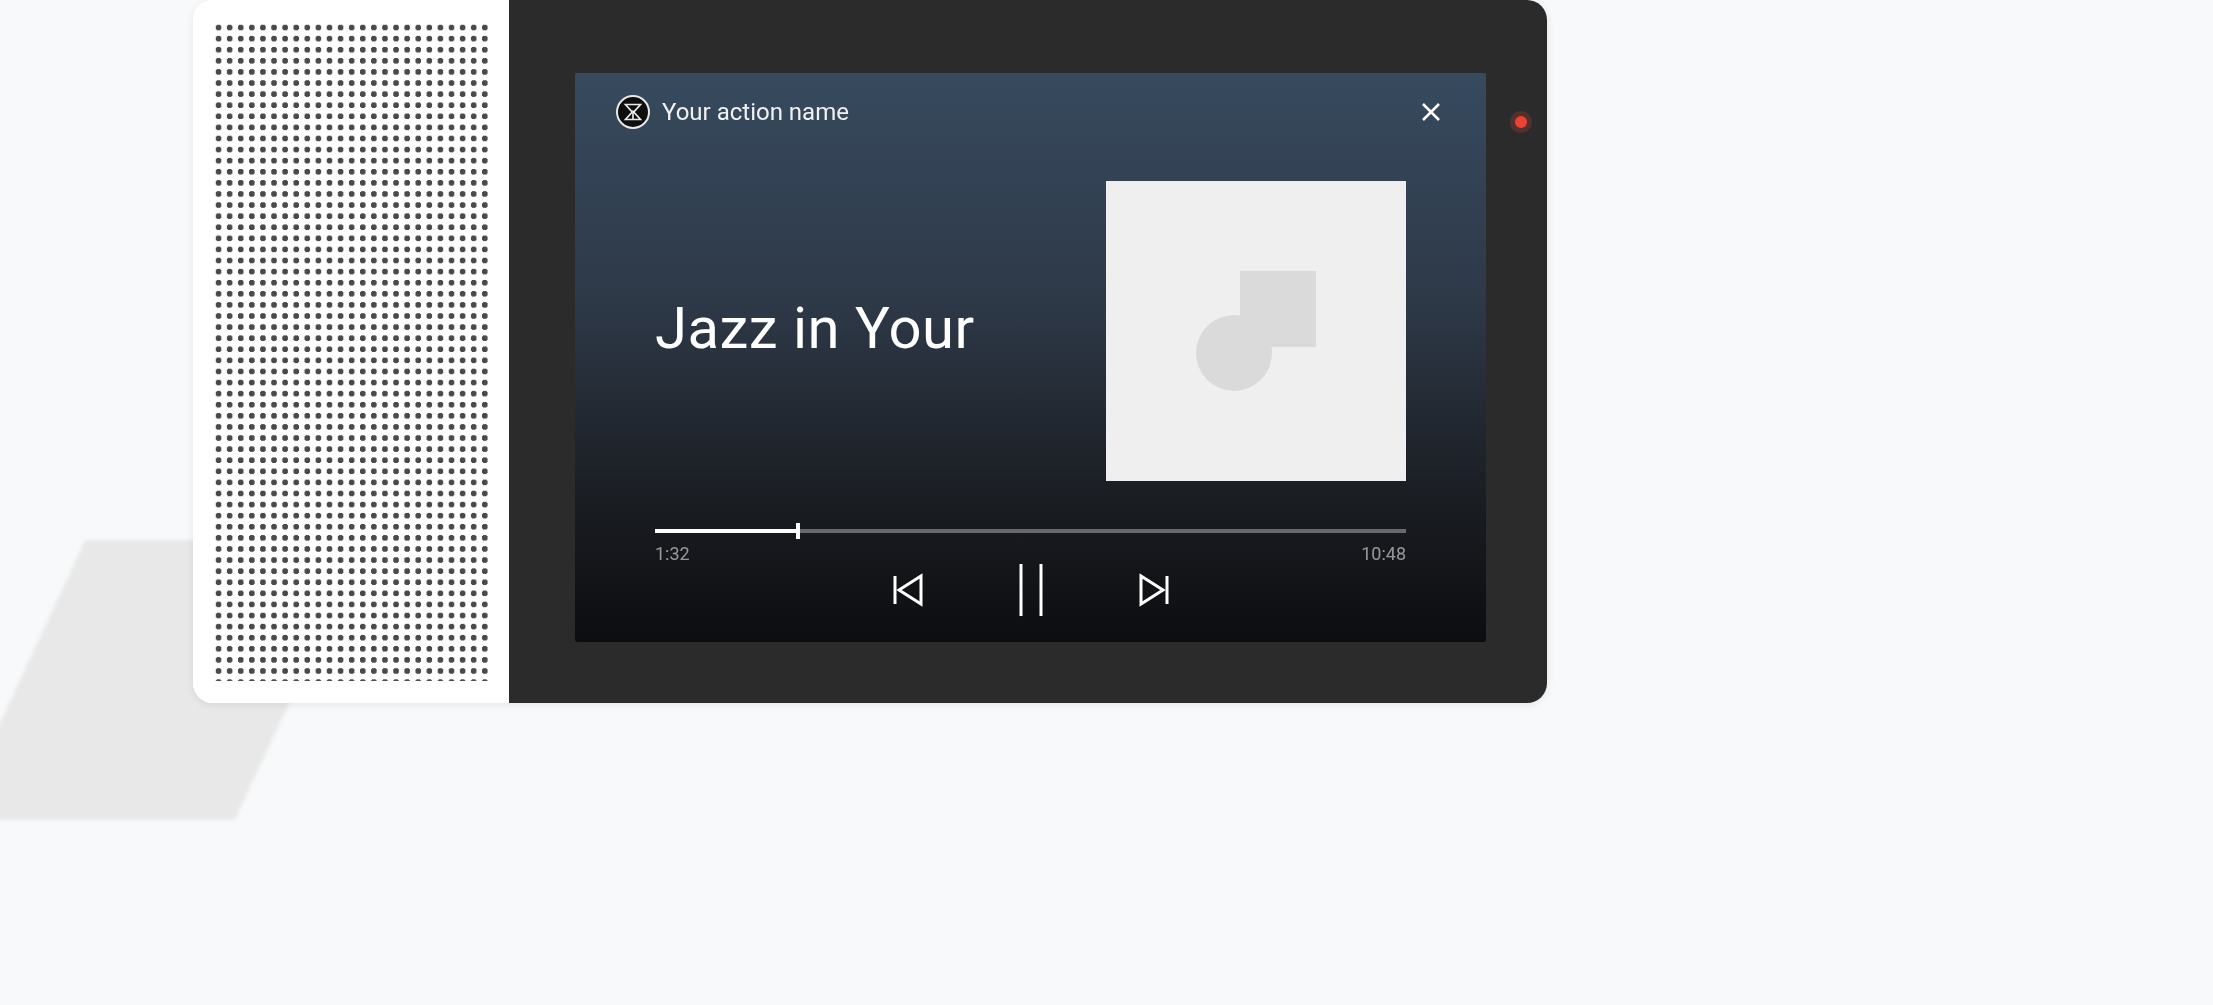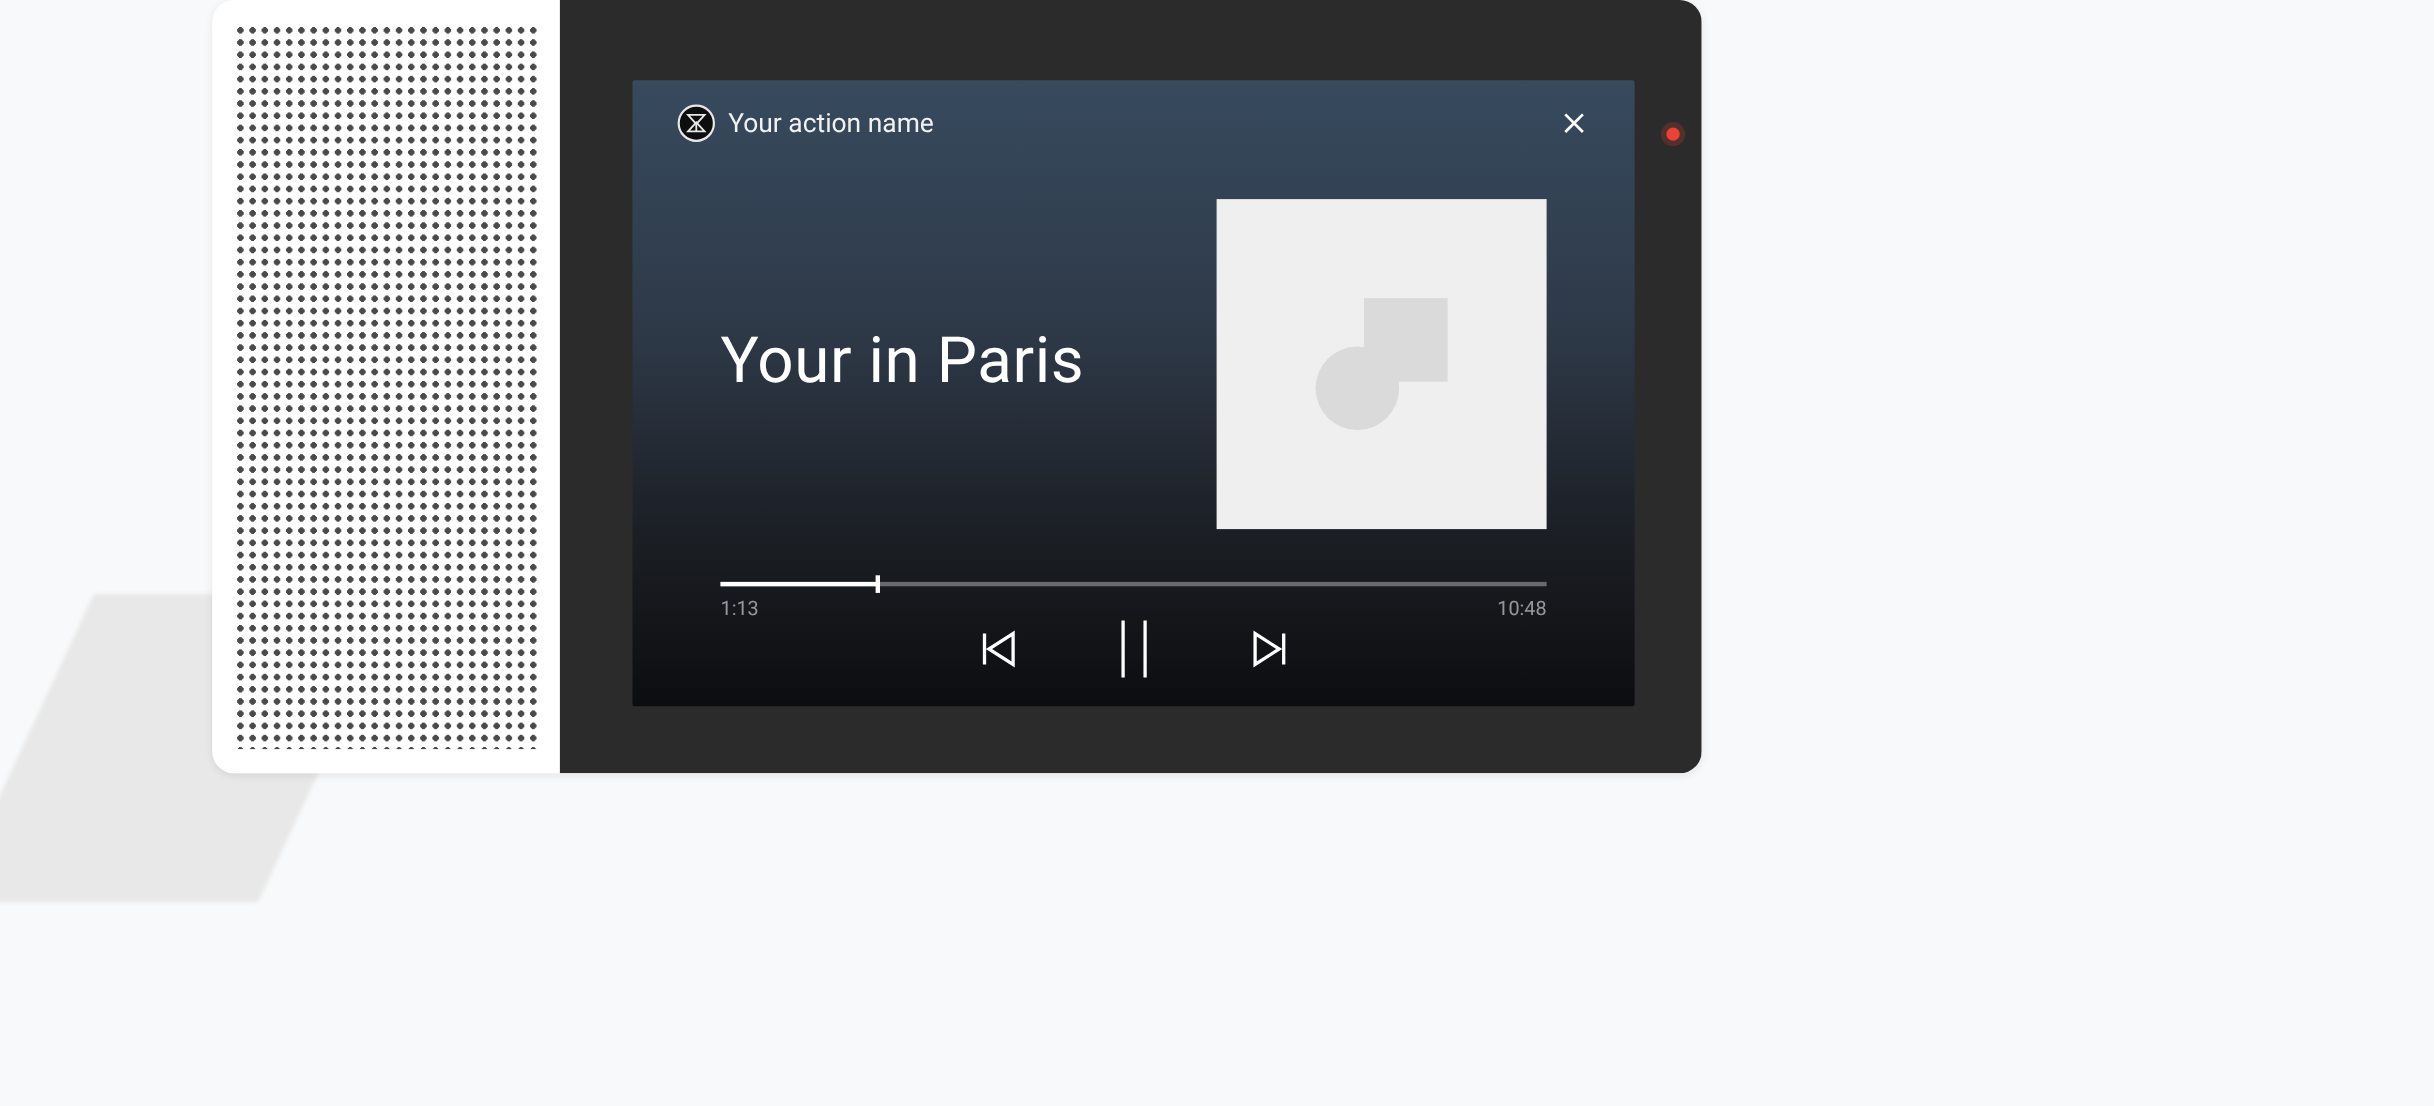--- a/index.html
+++ b/index.html
@@ -255,36 +255,36 @@
         <div class="action-name">Your action name</div>
         <div class="close-btn">
           <svg viewBox="0 0 24 24">
             <line x1="4" y1="4" x2="20" y2="20" stroke="currentColor" stroke-width="2.5"></line>
             <line x1="20" y1="4" x2="4" y2="20" stroke="currentColor" stroke-width="2.5"></line>
           </svg>
         </div>
       </div>
 
       <div class="player-body">
-        <div class="track-title">Your in Paris</div>
+        <div class="track-title">Jazz in Your</div>
 
         <div class="album-art">
           <div class="art-placeholder">
             <div class="cir"></div>
             <div class="sq"></div>
           </div>
         </div>
 
         <div class="progress-section">
           <div class="progress-bar">
             <div class="progress-fill" style="width:19%"></div>
             <div class="progress-handle" style="left:calc(19% - 2px)"></div>
           </div>
           <div class="time-row">
-            <span>1:13</span>
+            <span>1:32</span>
             <span>10:48</span>
           </div>
         </div>
       </div>
 
       <div class="controls">
         <div class="ctrl-btn">
           <svg width="36" height="36" viewBox="0 0 36 36">
             <line x1="6" y1="4" x2="6" y2="32" stroke="currentColor" stroke-width="3"></line>
             <polygon points="32,4 32,32 10,18" fill="none" stroke="currentColor" stroke-width="3" stroke-linejoin="miter"></polygon>

